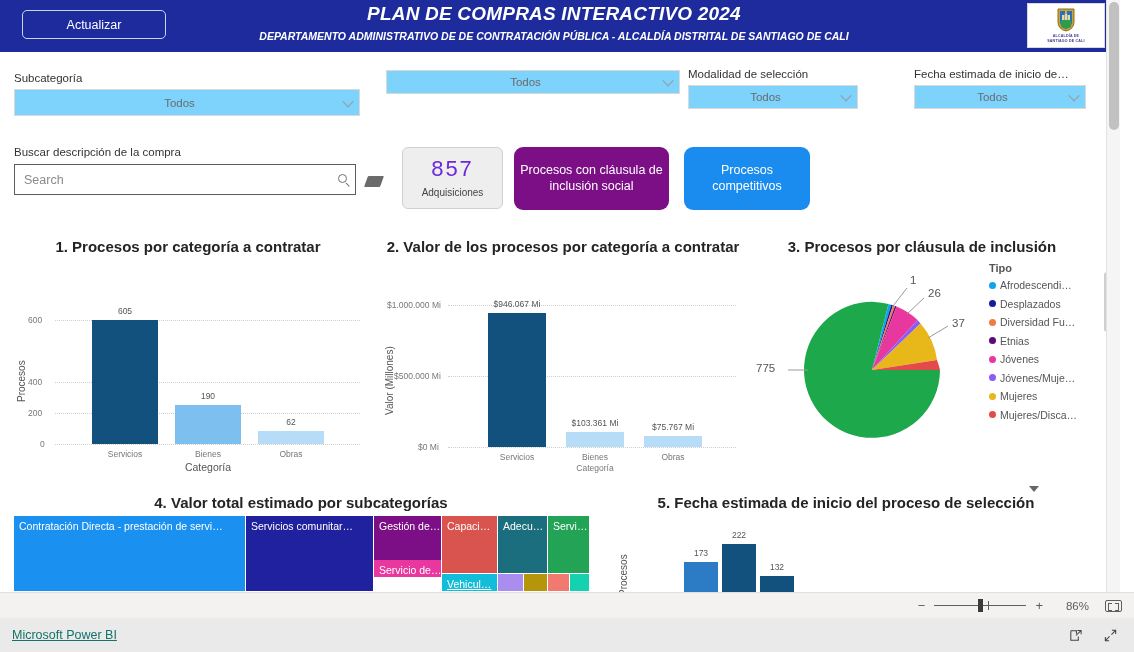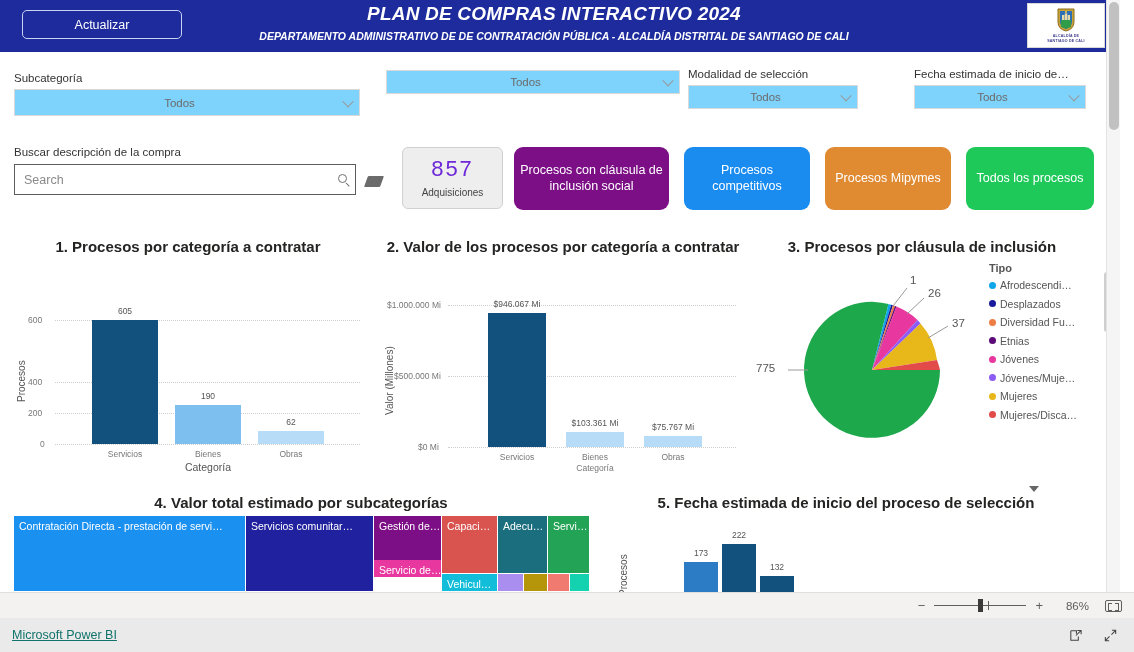--- a/index.html
+++ b/index.html
@@ -16,21 +16,21 @@
     position: absolute; left: 0; top: 0; width: 1120px; height: 592px;
     background: #ffffff; overflow: hidden;
   }
 
   
   .banner {
     position: absolute; left: 0; top: 0; width: 1108px; height: 52px;
     background: #1d2b9c;
   }
   .refresh-btn {
-    position: absolute; left: 22px; top: 10px; width: 160px; height: 29px;
+    position: absolute; left: 22px; top: 10px; width: 144px; height: 29px;
     border: 1px solid #c9d2ef; border-radius: 5px; background: #1d2b9c;
     color: #ffffff; font-size: 12.5px; cursor: pointer;
     display: flex; align-items: center; justify-content: center;
   }
   .banner-title {
     position: absolute; left: 0; top: 3px; width: 1108px; text-align: center;
     color: #ffffff; font-size: 19px; font-weight: bold; font-style: italic;
     letter-spacing: .2px;
   }
   .banner-sub {
@@ -267,26 +267,20 @@
       <div class="kpi-val">857</div>
       <div class="kpi-lbl">Adquisiciones</div>
     </div>
 
     <div class="navbtn" style="left:514px; top:147px; width:155px; height:63px; background:#7c0f86;">
       <span>Procesos con cláusula de inclusión social</span>
     </div>
     <div class="navbtn" style="left:684px; top:147px; width:126px; height:63px; background:#1a8cf0;">
       <span>Procesos competitivos</span>
     </div>
-    <div class="navbtn" style="left:825px; top:147px; width:126px; height:63px; background:#e08a32;">
-      <span>Procesos Mipymes</span>
-    </div>
-    <div class="navbtn" style="left:966px; top:147px; width:128px; height:63px; background:#1ec95a;">
-      <span>Todos los procesos</span>
-    </div>
 
     <div class="vtitle" style="left:8px; top:238px; width:360px;">1. Procesos por categoría a contratar</div>
 
     <div style="position:absolute;left:0;top:262px;width:370px;height:212px;">
 
       <div class="gridline" style="left:55px; top:58px; width:305px;"></div>
       <div class="gridline" style="left:55px; top:120px; width:305px;"></div>
       <div class="gridline" style="left:55px; top:151px; width:305px;"></div>
       <div class="gridline" style="left:55px; top:182px; width:305px;"></div>
 
@@ -423,21 +417,21 @@
       </div>
       <div class="tm-tile" style="left:484px; top:0; width:50px; height:58px; background:#1a6e7e;">
         <span>Adecu…</span>
       </div>
       <div class="tm-tile" style="left:534px; top:0; width:42px; height:58px; background:#22a355;">
         <span>Servi…</span>
       </div>
       <div class="tm-tile" style="left:360px; top:44px; width:68px; height:18px; background:#e8379e;">
         <span>Servicio de…</span>
       </div>
-      <div class="tm-tile" style="left:428px; top:58px; width:56px; height:18px; background:#12bdd9;">
+      <div class="tm-tile" style="left:428px; top:58px; width:56px; height:18px; background:#12bdd9;text-decoration:underline;">
         <span>Vehicul…</span>
       </div>
       <div class="tm-tile" style="left:484px; top:58px; width:26px; height:18px; background:#a98ef0;"></div>
       <div class="tm-tile" style="left:510px; top:58px; width:24px; height:18px; background:#b5950a;"></div>
       <div class="tm-tile" style="left:534px; top:58px; width:22px; height:18px; background:#f07a70;"></div>
       <div class="tm-tile" style="left:556px; top:58px; width:20px; height:18px; background:#14d1b0;"></div>
     </div>
 
     <div class="vtitle" style="left:596px; top:494px; width:500px;">5. Fecha estimada de inicio del proceso de selección</div>
 

